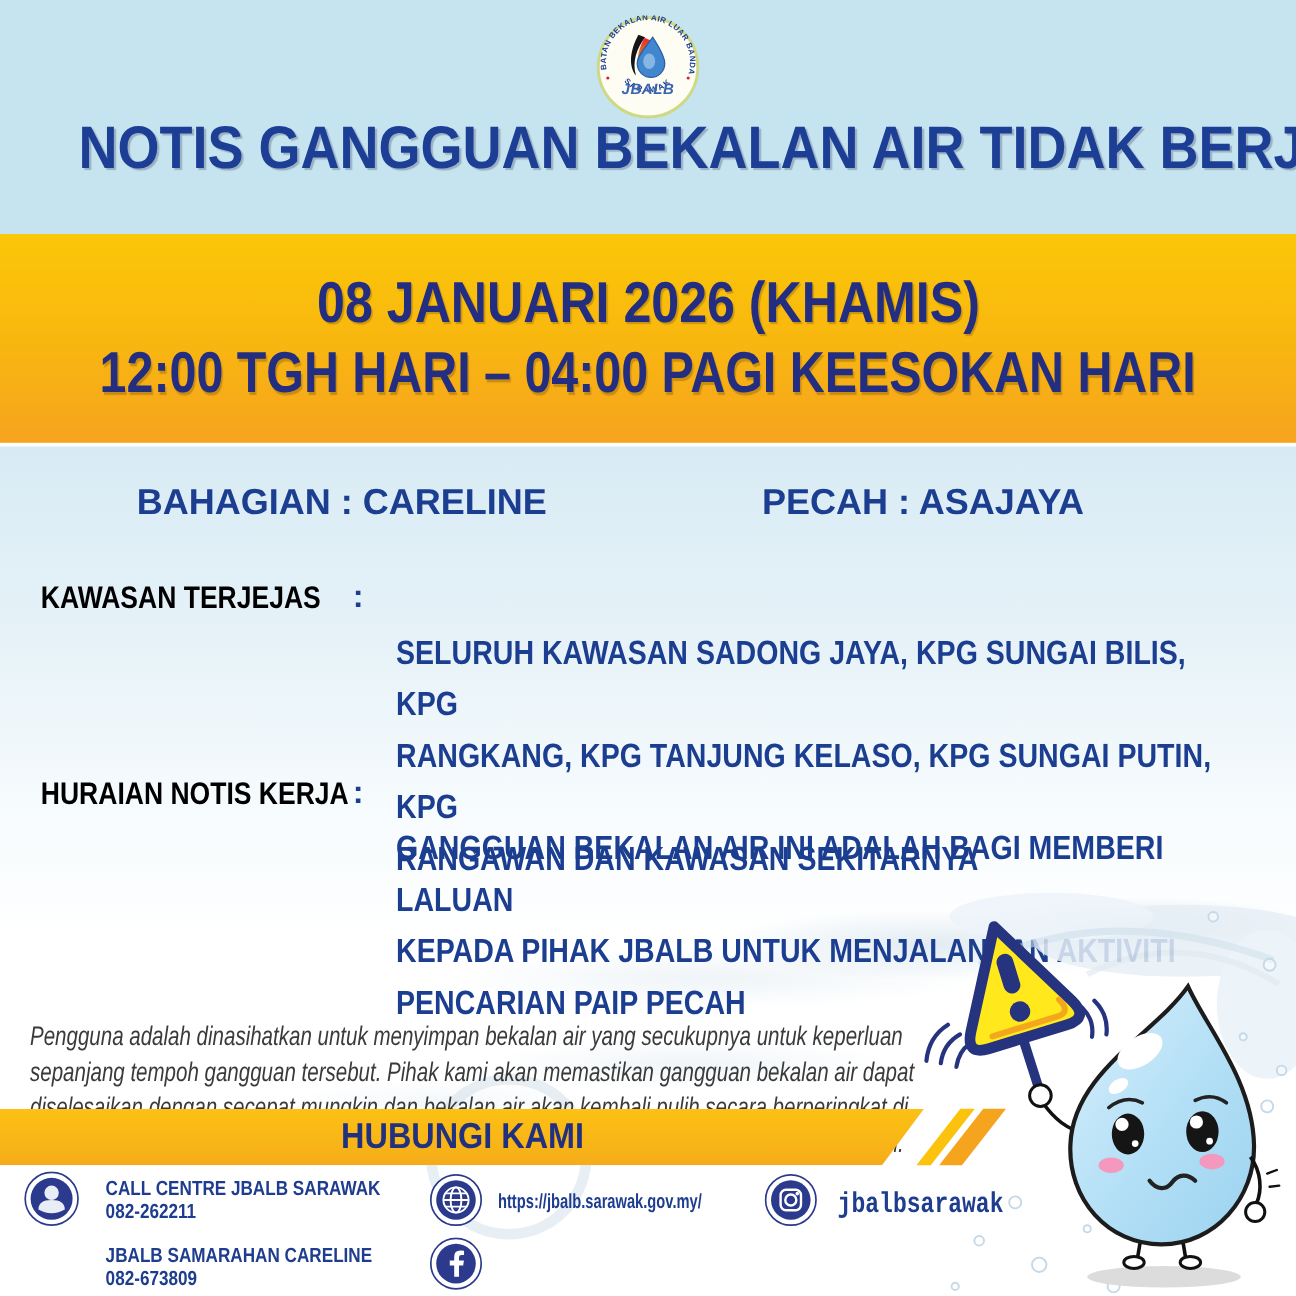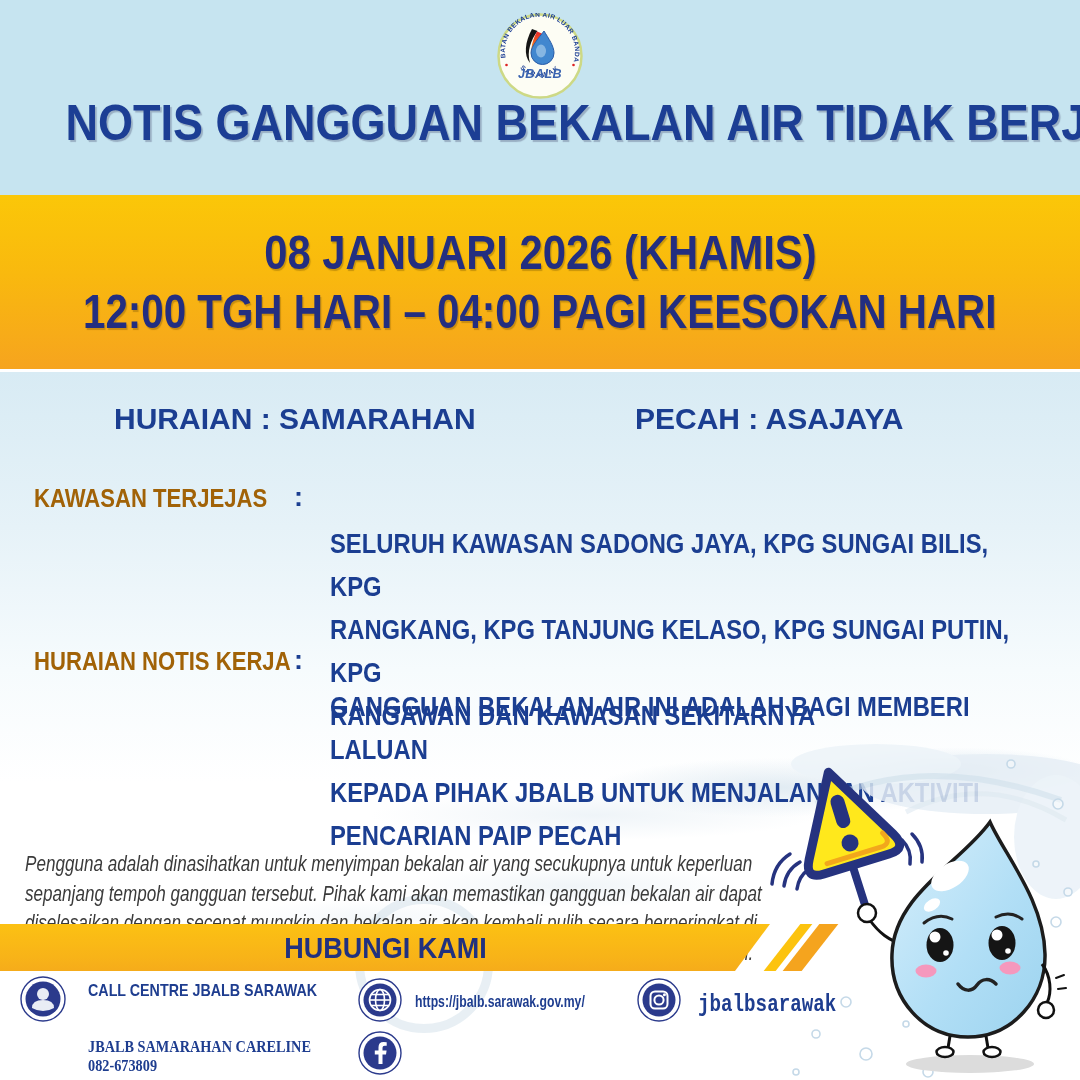--- a/index.html
+++ b/index.html
@@ -47,21 +47,21 @@
       radial-gradient(ellipse 180px 26px at 45% 75%,rgba(196,214,228,.18),rgba(196,214,228,0) 70%);
   }
   .swirl{
     position:absolute;left:355px;top:895px;width:120px;height:120px;border-radius:50%;
     border:9px solid rgba(205,219,230,.45);z-index:1;
   }
   .region-row{position:absolute;top:402px;left:0;width:1080px;height:34px;z-index:2;
     font-size:30px;font-weight:700;color:#1b3e91;}
   .bahagian{position:absolute;left:114px;top:0;}
   .daerah{position:absolute;left:635px;top:0;}
-  .detail-label{position:absolute;font-size:26px;font-weight:700;color:#a16207;z-index:2;}
+  .detail-label{position:absolute;font-size:26px;font-weight:700;color:#000000;z-index:2;}
   .detail-colon{position:absolute;font-size:27px;font-weight:700;color:#1b3e91;z-index:2;}
   .detail-value{
     position:absolute;left:330px;width:800px;font-size:28px;font-weight:700;color:#1b3e91;
     line-height:43px;white-space:pre-line;z-index:2;
   }
   .advisory{
     position:absolute;left:25px;top:820px;width:1030px;z-index:2;
     font-size:22.5px;font-style:italic;color:#3a3a3a;line-height:29.4px;white-space:pre-line;
   }
   
@@ -130,21 +130,21 @@
       <span class="sxc" style="--sx:.84">12:00 TGH HARI – 04:00 PAGI KEESOKAN HARI</span>
     </div>
   </div>
 
   <div class="content-bg"></div>
   <div class="splash-band"></div>
   <div class="splash-band2"></div>
   <div class="swirl"></div>
 
   <div class="region-row">
-    <div class="bahagian">HURAIAN : SAMARAHAN</div>
+    <div class="bahagian">BAHAGIAN : CARELINE</div>
     <div class="daerah">PECAH : ASAJAYA</div>
   </div>
 
   <div class="detail-label" style="left:34px;top:483px;">
     <span class="sx" style="--sx:.85">KAWASAN TERJEJAS</span>
   </div>
   <div class="detail-colon" style="left:294px;top:482px;">:</div>
   <div class="detail-value" style="top:479px;">
     <span class="sx" style="--sx:.85;white-space:pre-line;">SELURUH KAWASAN SADONG JAYA, KPG SUNGAI BILIS, KPG
 RANGKANG, KPG TANJUNG KELASO, KPG SUNGAI PUTIN, KPG
@@ -177,22 +177,23 @@
   <div class="contact-icon" style="left:20px;top:976px;">
     <svg width="46" height="46" viewBox="0 0 46 46">
       <circle cx="23" cy="23" r="22" fill="#ffffff" stroke="#2b3a8c" stroke-width="1.4"></circle>
       <circle cx="23" cy="23" r="17.5" fill="#2b3a8c"></circle>
       <circle cx="23" cy="18" r="6" fill="#e9edf5"></circle>
       <path d="M12,32 Q12,24 23,24 Q34,24 34,32 Q29,35 23,35 Q17,35 12,32 Z" fill="#e9edf5"></path>
     </svg>
   </div>
   <div class="contact-text contact-block" style="left:88px;top:981px;">
     <div class="line1"><span class="sx" style="--sx:.84">CALL CENTRE JBALB SARAWAK</span></div>
-  </div>
-  <div class="contact-text contact-block" style="left:88px;top:1037px;font-family:Liberation Serif, serif;">
+    <div class="line2"><span class="sx" style="--sx:.84">082-262211</span></div>
+  </div>
+  <div class="contact-text contact-block" style="left:88px;top:1037px;">
     <div class="line1"><span class="sx" style="--sx:.84">JBALB SAMARAHAN CARELINE</span></div>
     <div class="line2"><span class="sx" style="--sx:.84">082-673809</span></div>
   </div>
 
   <div class="contact-icon" style="left:358px;top:978px;">
     <svg width="44" height="44" viewBox="0 0 44 44">
       <circle cx="22" cy="22" r="21" fill="#ffffff" stroke="#2b3a8c" stroke-width="1.4"></circle>
       <circle cx="22" cy="22" r="16.5" fill="#2b3a8c"></circle>
       <g stroke="#ffffff" stroke-width="1.6" fill="none">
         <circle cx="22" cy="22" r="10.5"></circle>

